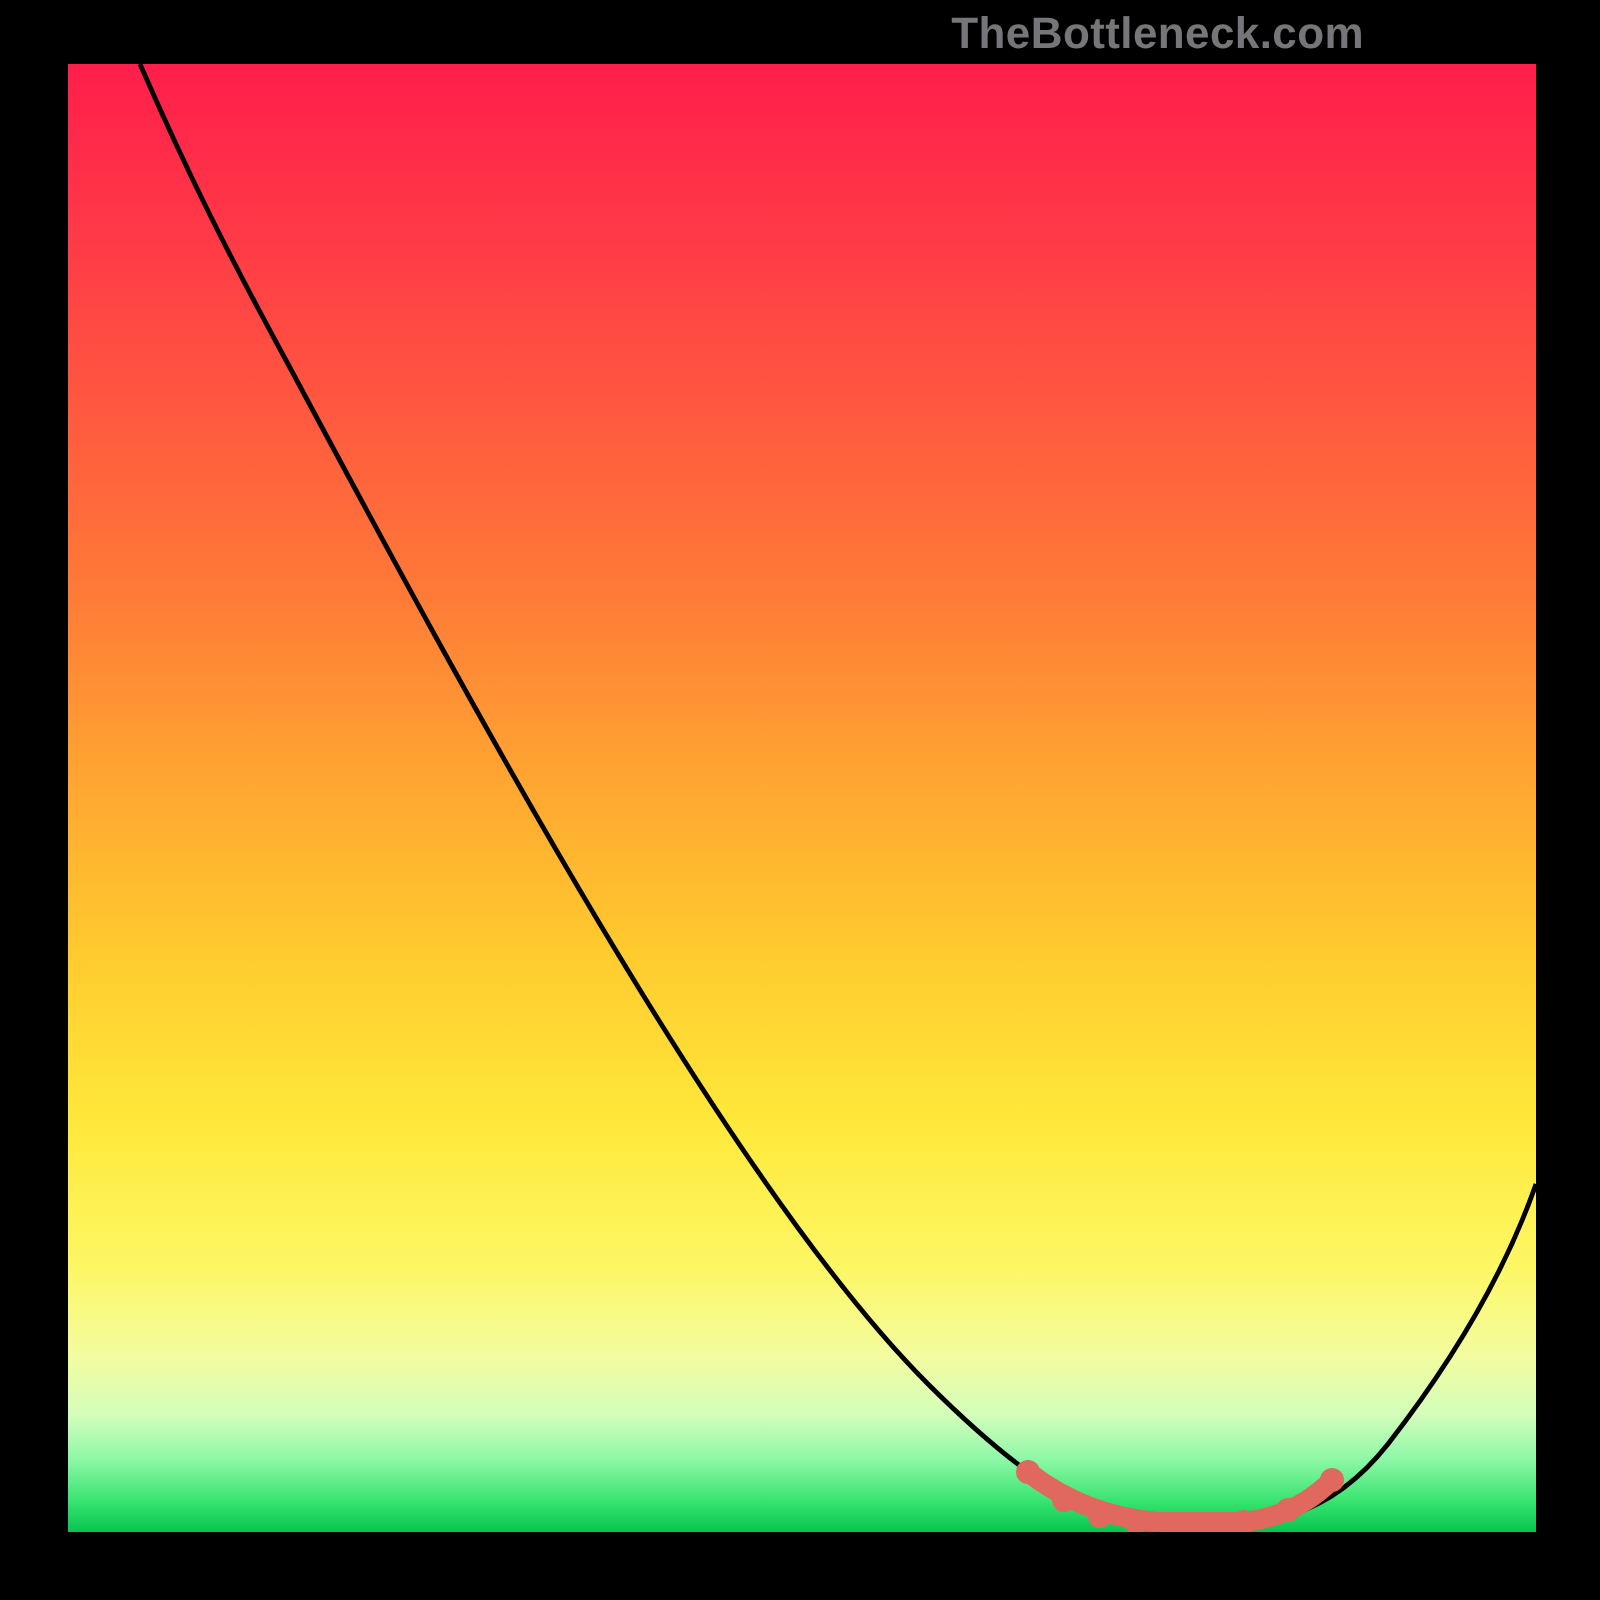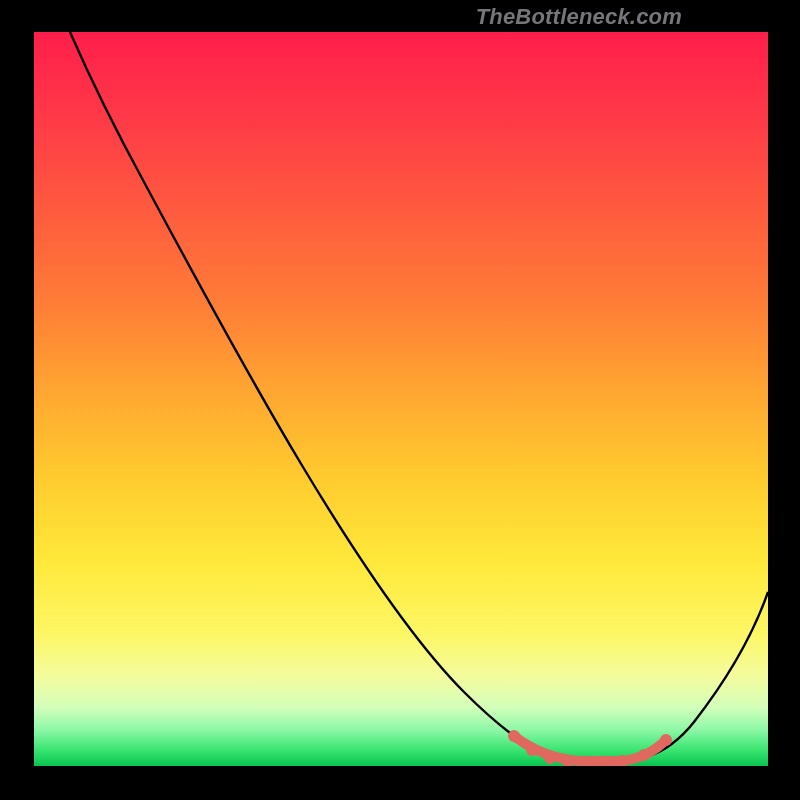--- a/index.html
+++ b/index.html
@@ -2,21 +2,20 @@
 <html><head>
 <meta charset="utf-8">
 <style>
   * { margin: 0; padding: 0; box-sizing: border-box; }
   html, body { width: 800px; height: 800px; overflow: hidden; background: #000; }
   .frame {
     position: relative;
     width: 692px;
     height: 800px;
     background: #000;
-    font-style: italic;
   }
   .watermark {
     position: absolute;
     top: 4px;
     right: 10px;
     font-family: Arial, sans-serif;
     font-size: 22px;
     font-weight: 600;
     color: #76767a;
     letter-spacing: 0.2px;

